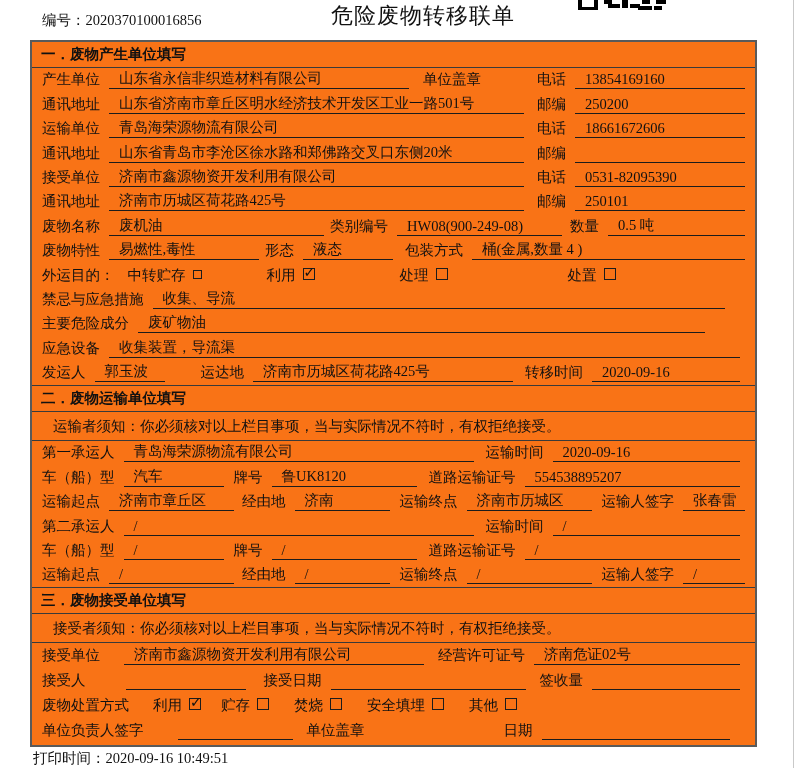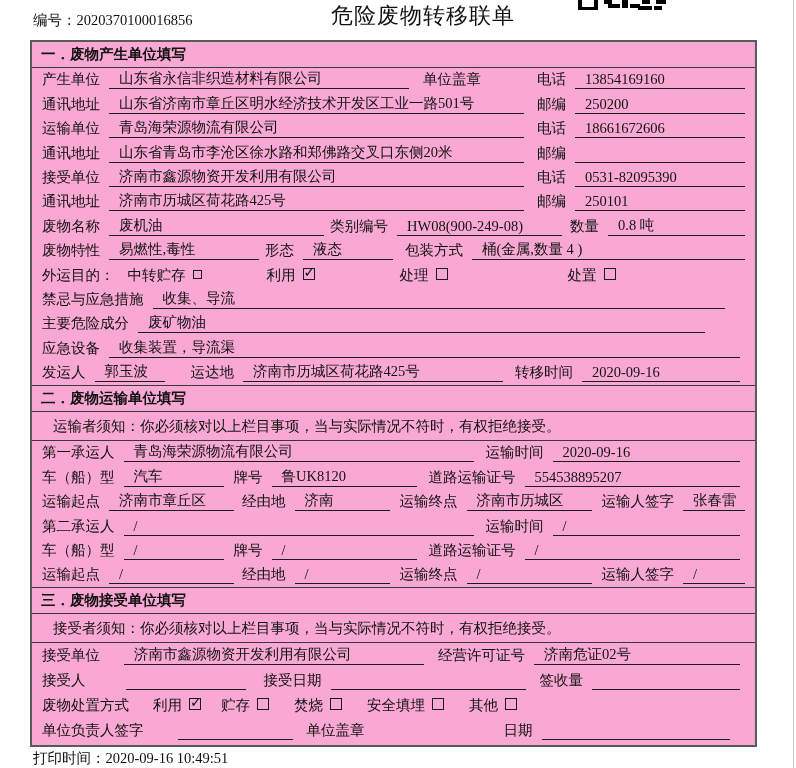--- a/index.html
+++ b/index.html
@@ -1,25 +1,25 @@
 <!DOCTYPE html>
 <html><head>
 <meta charset="utf-8">
 <style>
   html,body{margin:0;padding:0}
   body{width:796px;height:768px;background:#fff;position:relative;overflow:hidden;
        font-family:"Liberation Serif","DejaVu Serif",serif;font-size:14.5px;color:#111}
-  .hdr-serial{position:absolute;left:33px;top:11px;white-space:nowrap}
+  .hdr-serial{position:absolute;left:42px;top:11px;white-space:nowrap}
   .hdr-title{position:absolute;left:331px;top:1px;font-size:22px;font-weight:normal;
              font-family:"Liberation Sans","DejaVu Sans",sans-serif;letter-spacing:1px;white-space:nowrap}
   .qr{position:absolute;left:578px;top:0}
   .page-edge{position:absolute;right:2px;top:0;width:1px;height:768px;background:#c9c9c9}
 
   .form{position:absolute;left:30px;top:40px;width:727px;height:707px;border:2px solid #5a5a5a;
-        box-sizing:border-box;display:flex;flex-direction:column;overflow:hidden;background:#f9a8d4}
+        box-sizing:border-box;display:flex;flex-direction:column;overflow:hidden;background:#f97316}
   .form *{box-sizing:border-box}
   .sec-h{flex:none;height:27px;display:flex;align-items:center;padding:0 9px;
          border-top:1.5px solid #3a3a3a;border-bottom:1.5px solid #3a3a3a;
          font-family:"Liberation Sans","DejaVu Sans",sans-serif;font-weight:bold;font-size:14.5px}
   .sec-h.first{border-top:none;height:26px}
   .notice{flex:none;height:29px;display:flex;align-items:center;padding:0 21px;
           border-bottom:1.5px solid #3a3a3a;white-space:nowrap}
 
   .frow{flex:none;display:flex;align-items:flex-end;padding:0 10px 3px 10px;white-space:nowrap}
   .s1 .frow,.s2 .frow{height:24.4px}
@@ -105,21 +105,21 @@
       <span class="sp"></span>
       <span class="lbl">邮编</span>
       <span class="val" style="width:170px">250101</span>
     </div>
     <div class="frow">
       <span class="lbl">废物名称</span>
       <span class="val" style="width:215px">废机油</span>
       <span class="lbl" style="margin-left:6px">类别编号</span>
       <span class="val" style="width:165px">HW08(900-249-08)</span>
       <span class="lbl" style="margin-left:8px">数量</span>
-      <span class="val fx">0.8 吨</span>
+      <span class="val fx">0.5 吨</span>
     </div>
     <div class="frow">
       <span class="lbl">废物特性</span>
       <span class="val" style="width:150px">易燃性,毒性</span>
       <span class="lbl" style="margin-left:6px">形态</span>
       <span class="val" style="width:90px">液态</span>
       <span class="lbl" style="margin-left:12px">包装方式</span>
       <span class="val fx">桶(金属,数量 4 )</span>
     </div>
     <div class="frow">
@@ -149,21 +149,21 @@
       <span class="lbl">主要危险成分</span>
       <span class="val fx" style="margin-right:40px">废矿物油</span>
     </div>
     <div class="frow">
       <span class="lbl">应急设备</span>
       <span class="val fx" style="margin-right:5px">收集装置，导流渠</span>
     </div>
     <div class="frow">
       <span class="lbl">发运人</span>
       <span class="val" style="width:70px">郭玉波</span>
-      <span class="lbl" style="margin-left:26px">运达地</span>
+      <span class="lbl" style="margin-left:36px">运达地</span>
       <span class="val" style="width:260px">济南市历城区荷花路425号</span>
       <span class="lbl" style="margin-left:12px">转移时间</span>
       <span class="val fx" style="margin-right:5px">2020-09-16</span>
     </div>
   </div>
 
   <div class="sec-h">二．废物运输单位填写</div>
   <div class="notice">运输者须知：你必须核对以上栏目事项，当与实际情况不符时，有权拒绝接受。</div>
   <div class="s2">
     <div class="frow">

